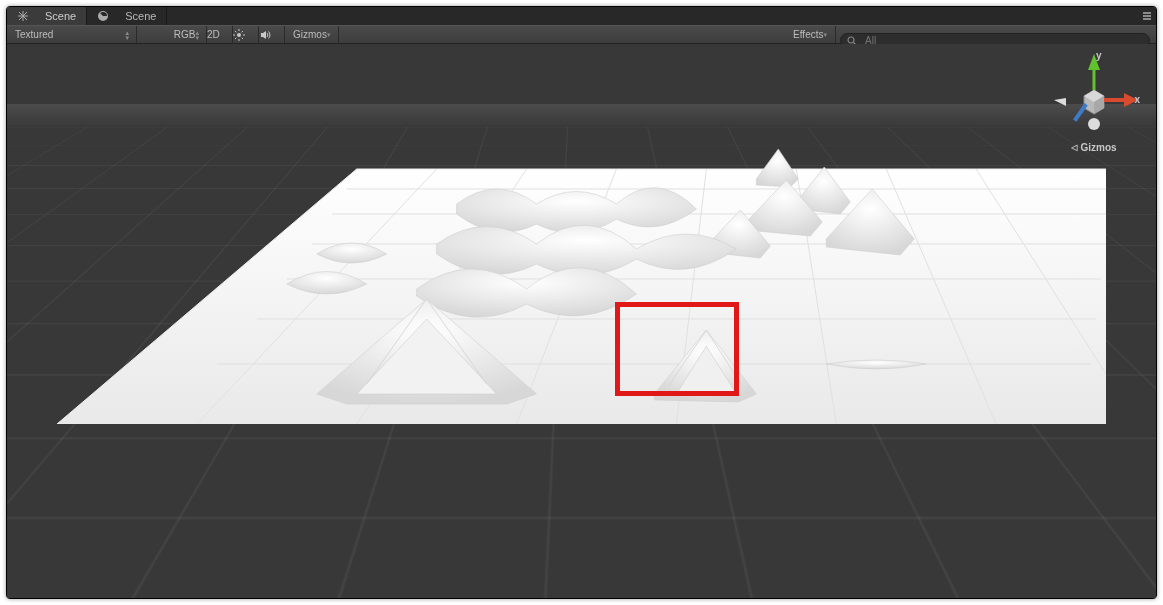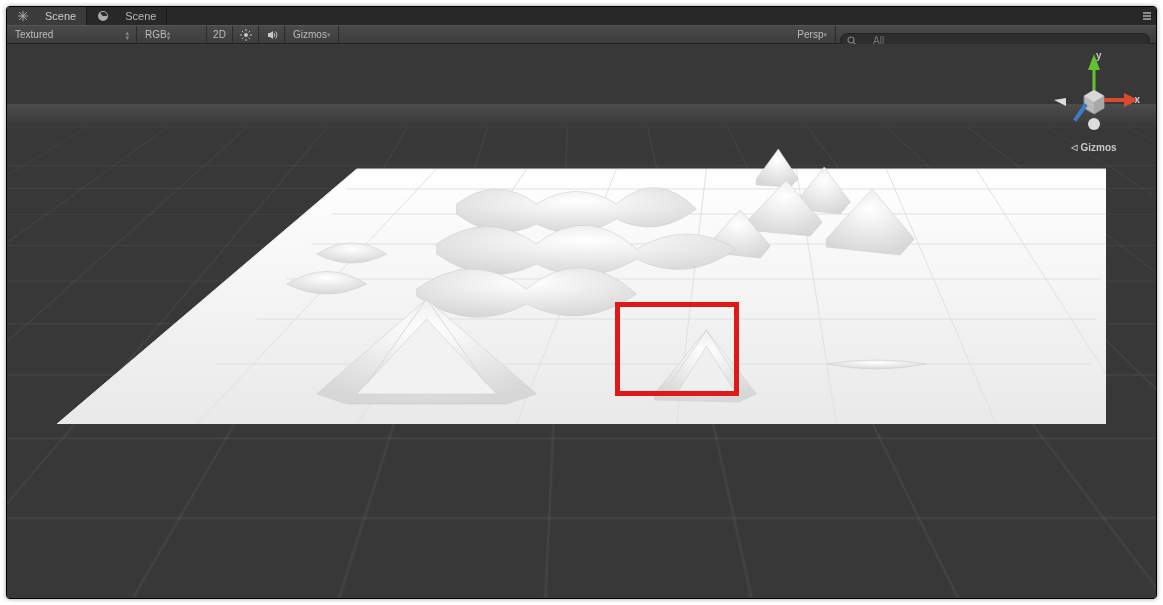--- a/index.html
+++ b/index.html
@@ -7,23 +7,23 @@
 .outer-frame{position:absolute;left:6px;top:6px;width:1151px;height:593px;background:#3b3b3b;border:1px solid #000;border-radius:4px;box-shadow:0 0 4px rgba(0,0,0,.4);}
 .tab-strip{position:absolute;left:0;top:0;right:0;height:18px;background:#282828;display:flex;align-items:stretch;}
 .tab{display:flex;align-items:center;gap:16px;padding:0 10px;font-size:11px;color:#b8b8b8;border-right:1px solid #1a1a1a;cursor:default;}
 .tab.active{background:#3b3b3b;color:#ccc;}
 .tab svg{width:12px;height:12px;}
 .tab-filler{flex:1;}
 .context-menu-btn{width:18px;display:flex;align-items:center;justify-content:center;color:#aaa;}
 .toolbar{position:absolute;left:0;top:18px;right:0;height:19px;background:linear-gradient(#4a4a4a,#3d3d3d);border-top:1px solid #555;border-bottom:1px solid #222;display:flex;align-items:center;font-size:10px;color:#bdbdbd;}
 .tb-btn{display:flex;align-items:center;height:100%;padding:0 8px;border-right:1px solid #2a2a2a;cursor:default;}
 .tb-btn .arrows{font-size:7px;line-height:5px;letter-spacing:-1px;color:#888;}
-.tb-icon-btn{width:26px;display:flex;align-items:center;justify-content:center;height:100%;border-right:1px solid #2a2a2a;cursor:default;}
+.tb-icon-btn{width:26px;display:flex;align-items:center;justify-content:flex-start;height:100%;border-right:1px solid #2a2a2a;cursor:default;}
 .tb-spacer{flex:1;}
-.search-field{display:flex;align-items:center;height:15px;margin:12px 6px 0 4px;width:310px;background:#2d2d2d;border:1px solid #222;border-radius:8px;padding:0 6px;gap:16px;color:#777;font-size:10px;}
+.search-field{display:flex;align-items:center;height:15px;margin:12px 6px 0 4px;width:310px;background:#2d2d2d;border:1px solid #222;border-radius:8px;padding:0 6px;gap:8px;color:#777;font-size:10px;}
 .search-field svg{width:10px;height:10px;}
 .search-field input{flex:1;background:transparent;border:none;outline:none;color:#ccc;font-size:10px;}
 .viewport{position:absolute;left:0;top:37px;right:0;bottom:0;background:#383838;overflow:hidden;}
 .sky{position:absolute;left:0;right:0;top:60px;height:24px;background:linear-gradient(#4c4c4c,#383838);}
 .floor-grid{position:absolute;left:0;right:0;top:83px;bottom:0;background:#383838;}
 .floor-grid::before{content:"";position:absolute;inset:0;
   background:
     repeating-linear-gradient(to bottom,rgba(255,255,255,.06) 0 1px,transparent 1px 40px),
     repeating-linear-gradient(to right,rgba(255,255,255,.06) 0 1px,transparent 1px 80px);
   transform:perspective(640px) rotateX(65deg);
@@ -61,21 +61,21 @@
           <path d="M1 2h8M1 5h8M1 8h8" stroke="#aaa" stroke-width="1.3"></path>
         </svg>
     </div>
   </div>
 
   <div class="toolbar">
     <div class="tb-btn" style="width:130px;justify-content:space-between;">
       <span>Textured</span>
       <span class="arrows">▴<br>▾</span>
     </div>
-    <div class="tb-btn" style="width:70px;justify-content:flex-start;">
+    <div class="tb-btn" style="width:70px;justify-content:flex-end;">
       <span>RGB</span>
       <span class="arrows">▴<br>▾</span>
     </div>
     <div class="tb-icon-btn">
       <span>2D</span>
     </div>
     <div class="tb-icon-btn">
       <svg width="12" height="12" viewBox="0 0 12 12">
           <circle cx="6" cy="6" r="2" fill="#c8c8c8"></circle>
           <g stroke="#c8c8c8" stroke-width="1">
@@ -88,21 +88,21 @@
           <path d="M2 4v4h2l3 2V2L4 4H2z" fill="#c8c8c8"></path>
           <path d="M8 4a3 3 0 010 4M9.5 2.5a5 5 0 010 7" stroke="#c8c8c8" stroke-width="1" fill="none"></path>
         </svg>
     </div>
     <div class="tb-btn">
       <span>Gizmos</span>
       <span style="font-size:7px;color:#888;">▾</span>
     </div>
     <div class="tb-spacer"></div>
     <div class="tb-btn">
-      <span>Persp</span>
+      <span>Effects</span>
       <span style="font-size:7px;color:#888;">▾</span>
     </div>
     <div class="search-field">
       <svg viewBox="0 0 10 10">
           <circle cx="4" cy="4" r="3" fill="none" stroke="#888" stroke-width="1.2"></circle>
           <path d="M6.5 6.5L9 9" stroke="#888" stroke-width="1.2"></path>
         </svg>
       <input type="text" placeholder="All" style="">
     </div>
   </div>

